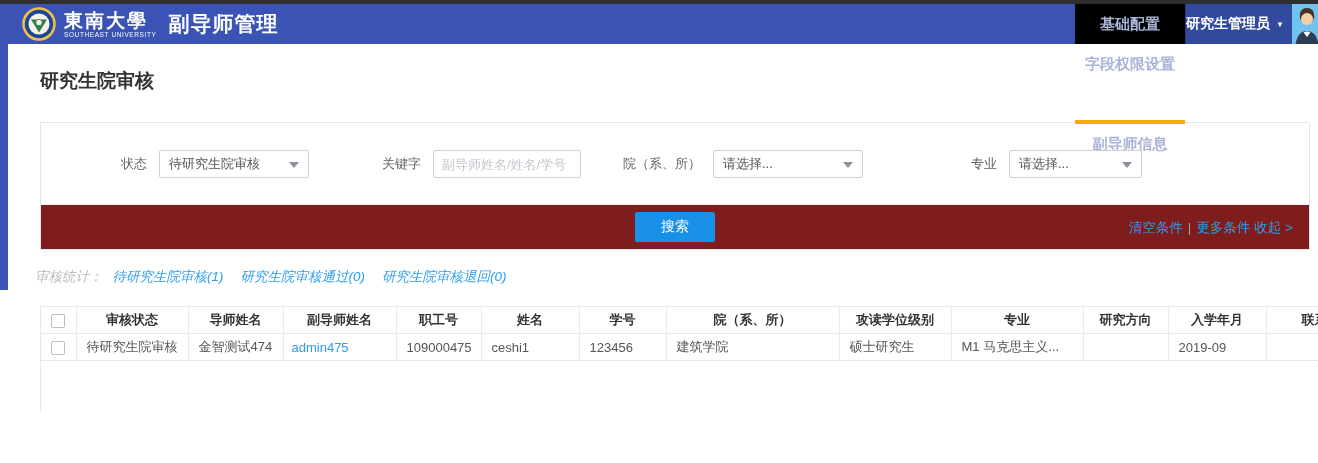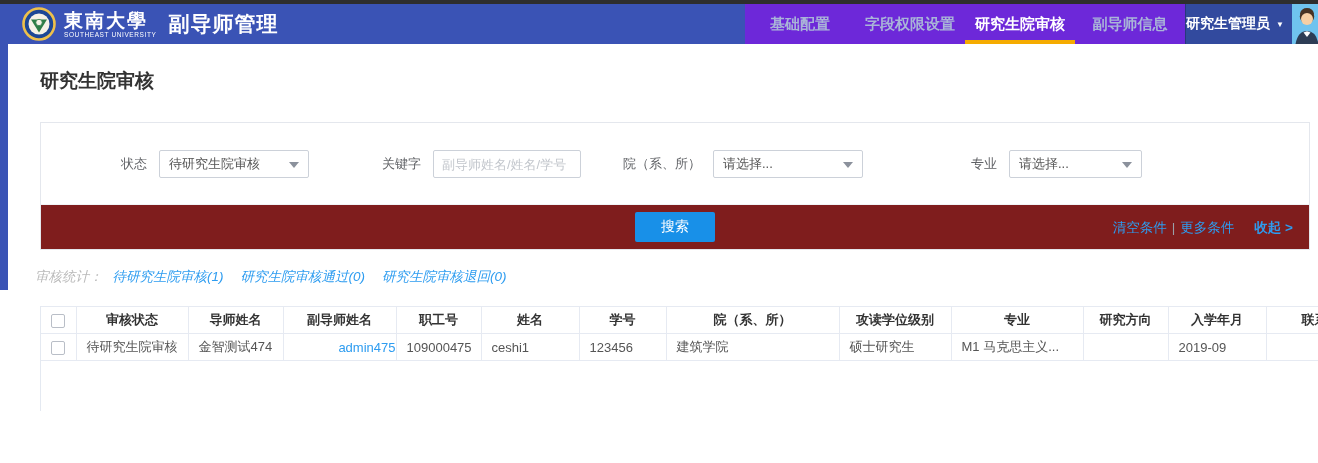--- a/index.html
+++ b/index.html
@@ -10,21 +10,21 @@
   .top-strip { height:4px; background:#2e2e2e; }
   .header { height:40px; background:#3a53b5; display:flex; align-items:stretch; }
   .brand { flex:1; display:flex; align-items:center; padding-left:22px; min-width:0; }
   .logo { width:34px; height:34px; flex:0 0 34px; }
   .uni-names { margin-left:8px; color:#fff; }
   .uni-cn { font-family:"DejaVu Serif", serif; font-size:19px; font-weight:bold;
             line-height:19px; letter-spacing:2px; white-space:nowrap; }
   .uni-en { font-size:6.5px; letter-spacing:0.6px; margin-top:1px; white-space:nowrap; }
   .app-title { color:#fff; font-size:21px; font-weight:bold; margin-left:12px;
                letter-spacing:1px; white-space:nowrap; }
-  .nav-zone { display:flex; background:#6d28d9; }
+  .nav-zone { display:flex; background:#000000;flex-direction:column; }
   .tab { width:110px; text-align:center; line-height:40px; font-size:15px; font-weight:bold;
          color:#a9b4d8; cursor:pointer; white-space:nowrap; }
   .tab.active { color:#fff; box-shadow:inset 0 -4px 0 #f5ab00; }
   .user-zone { display:flex; align-items:center; background:#324a9e;
                border-left:1px solid rgba(0,0,0,0.22); width:133px; }
   .user-name { color:#fff; font-size:14px; font-weight:bold; white-space:nowrap; }
   .caret-down { color:#fff; font-size:8px; margin-left:6px; }
   .avatar { width:30px; height:40px; margin-left:8px; flex:0 0 30px; }
 
   .side-strip { position:absolute; left:0; top:44px; width:8px; height:246px; background:#3a53b5; }
@@ -53,21 +53,21 @@
   .filter-actions { position:relative; height:45px; background:#7f1d1d;
                     border-top:1px solid #f1f3f6; display:flex; align-items:center;
                     justify-content:center; }
   .btn-primary { background:#1890e8; color:#fff; border:none; border-radius:2px;
                  font-size:14px; cursor:pointer; font-family:"Liberation Sans", sans-serif; }
   .btn-search { width:80px; height:30px; }
   .action-links { position:absolute; right:16px; top:0; height:45px; display:flex;
                   align-items:center; font-size:13.5px; }
   .action-links a { color:#2d9cf0; text-decoration:none; cursor:pointer; white-space:nowrap; }
   .pipe { color:#9aa0a8; margin:0 5px; }
-  .collapse-link { margin-left:20px;font-weight:bold; }
+  .collapse-link { margin-left:4px; }
 
   .toolbar { margin:27px 0 0 41px; display:flex; align-items:center; }
   .btn-submit { width:83px; height:30px; }
   .btn-plain { height:32px; margin-left:9px; padding:0 15px; font-size:13.5px;
                background:#fff; border:1px solid #dcdfe4; color:#333; cursor:pointer;
                font-family:"Liberation Sans", sans-serif; }
 
   .stats { margin:18px 0 0 35px; font-size:13.5px; display:flex; align-items:center;font-style:italic; }
   .stats-label { color:#b9b9b9; }
   .stats a { color:#2d9cf0; text-decoration:none; cursor:pointer; margin-left:17px; white-space:nowrap; }
@@ -76,21 +76,21 @@
   
   .table-wrap { margin:20px 0 0 40px; width:1278px; height:105px; overflow:hidden;
                 border-left:1px solid #e4e9f1; }
   table { border-collapse:collapse; table-layout:fixed; width:1345px; font-size:13px; }
   th { border-top:1px solid #e6eaf2; border-right:1px solid #e6eaf2; border-bottom:1px solid #e6eaf2;
        height:27px; font-weight:bold; color:#333; text-align:center; white-space:nowrap; overflow:hidden; }
   td { border-right:1px solid #e6eaf2; border-bottom:1px solid #e6eaf2; height:27px;
        color:#555; text-align:left; padding-left:10px; white-space:nowrap; overflow:hidden; }
   th.cb, td.cb { padding:0; text-align:center; }
   th.last { text-align:left; padding-left:35px; }
-  td.link-cell { padding-left:0; text-align:right; }
+  td.link-cell { padding-left:8px; text-align:left; }
   td.link-cell a { color:#2d9cf0; text-decoration:none; cursor:pointer; }
   .checkbox { display:inline-block; width:14px; height:14px; border:1px solid #b9bec7;
               border-radius:2px; background:#fff; vertical-align:middle; cursor:pointer; }
 </style>
 </head>
 <body>
 
 <div class="top-strip"></div>
 
 <header class="header">

